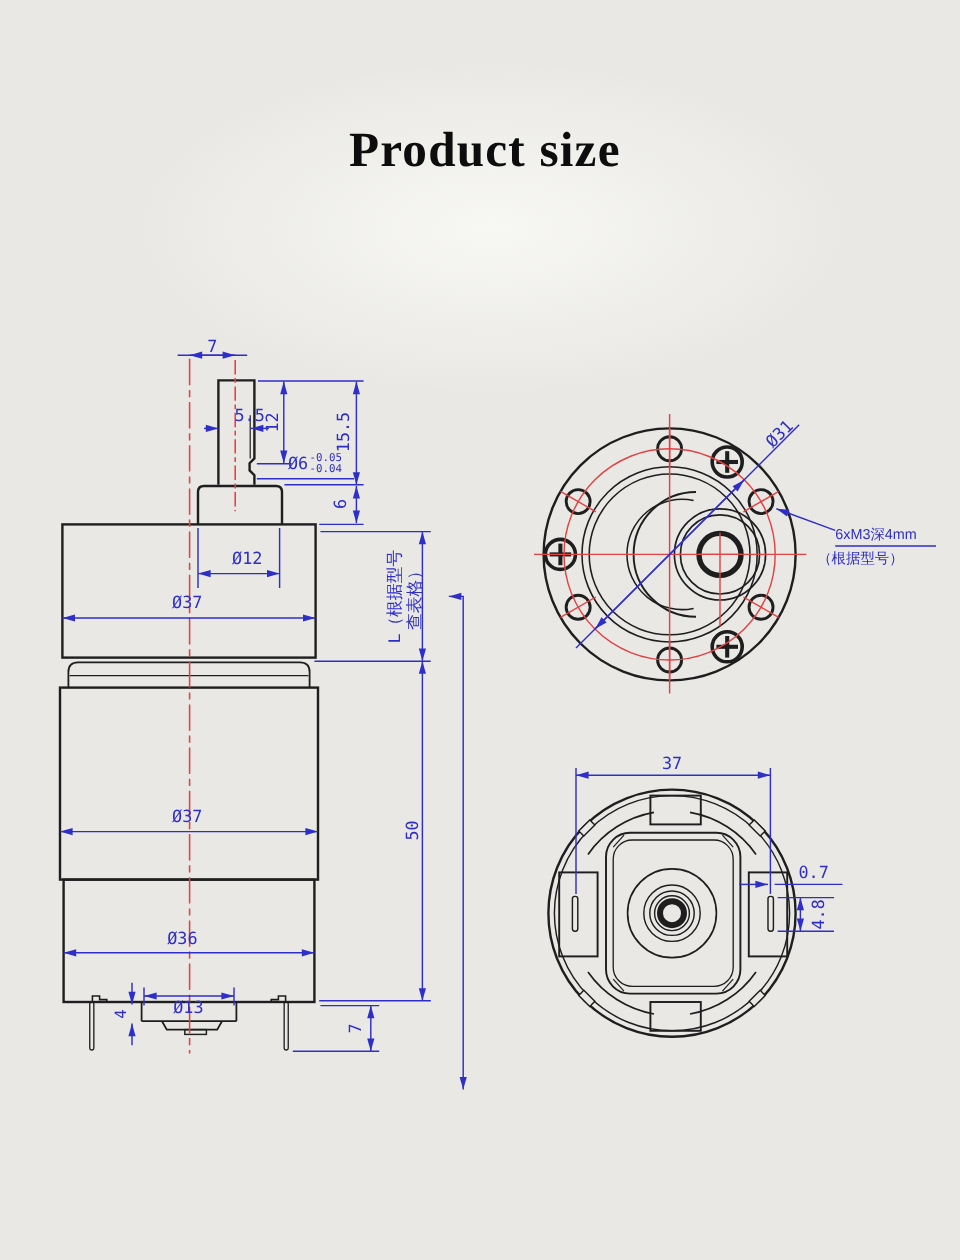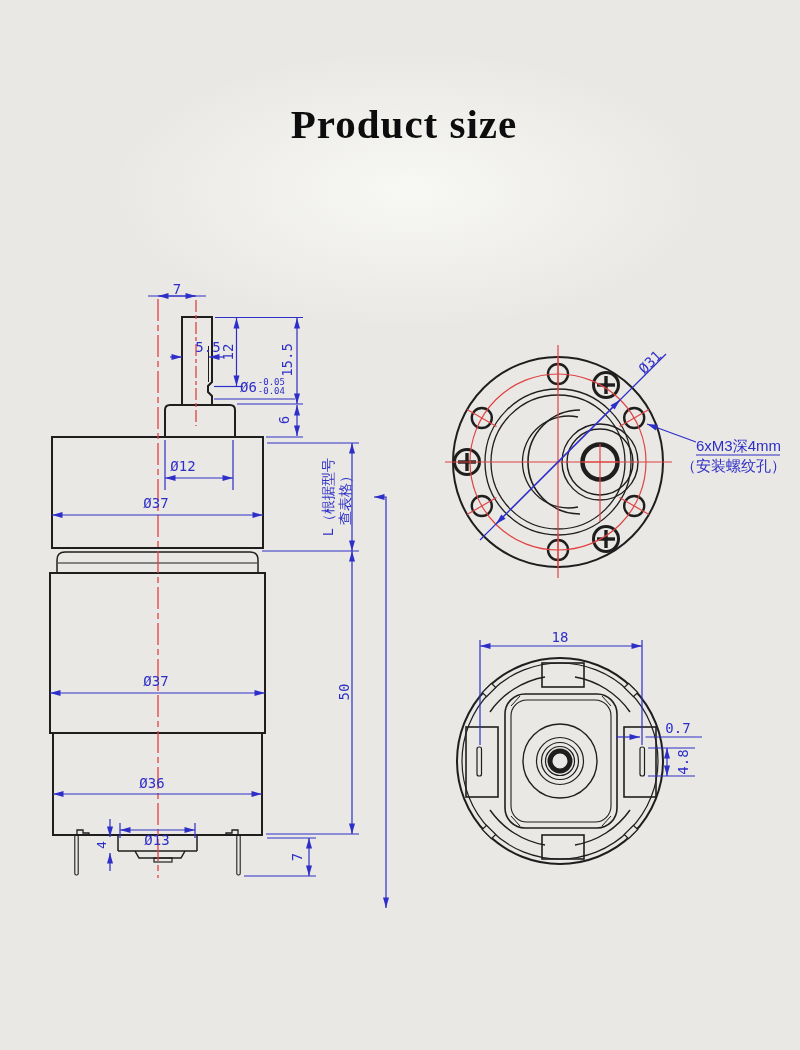--- a/index.html
+++ b/index.html
@@ -24,21 +24,21 @@
     font-family:"DejaVu Sans Mono","Liberation Mono",monospace;
     font-size:14px;color:#2e2ec8;white-space:nowrap;line-height:14px;
   }
   .rot{transform:translate(-50%,-50%) rotate(-90deg);}
   .rot45{transform:translate(-50%,-50%) rotate(-45deg);}
   .cjk{font-family:"Liberation Sans",sans-serif;}
   .tolwrap{position:absolute;display:flex;align-items:center;
     font-family:"DejaVu Sans Mono","Liberation Mono",monospace;color:#2e2ec8;}
   .tolwrap .base{font-size:14px;}
   .tolstack{display:flex;flex-direction:column;font-size:9px;line-height:9px;margin-left:1px;}
-  .note{position:absolute;font-size:15px;color:#2e2ec8;white-space:nowrap;
+  .note{position:absolute;font-size:12px;color:#2e2ec8;white-space:nowrap;
     font-family:"Liberation Sans",sans-serif;}
 </style>
 </head>
 <body>
 
 <div class="canvas">
   <div class="glow"></div>
 
   <svg width="800" height="1050" viewBox="0 0 800 1050">
     <defs>
@@ -252,33 +252,33 @@
   <span class="lbl rot" style="left:228px;top:352px">12</span>
   <span class="lbl rot" style="left:287px;top:360px">15.5</span>
   <span class="tolwrap" style="left:240px;top:378px">
     <span class="base">Ø6</span>
     <span class="tolstack">
       <span>-0.05</span>
       <span>-0.04</span>
     </span>
   </span>
   <span class="lbl rot" style="left:284px;top:420px">6</span>
-  <span class="lbl" style="left:183px;top:466px">Ø12</span>
+  <span class="lbl" style="left:206px;top:466px">Ø12</span>
   <span class="lbl" style="left:156px;top:503px">Ø37</span>
   <span class="lbl rot cjk" style="left:337px;top:497px;text-align:center;line-height:17px">
     <span style="display:block">L（根据型号</span>
     <span style="display:block">查表格）</span>
   </span>
   <span class="lbl" style="left:156px;top:681px">Ø37</span>
   <span class="lbl rot" style="left:344px;top:692px">50</span>
   <span class="lbl" style="left:152px;top:783px">Ø36</span>
   <span class="lbl" style="left:157px;top:840px">Ø13</span>
   <span class="lbl rot" style="left:102px;top:845px;font-size:13px">4</span>
   <span class="lbl rot" style="left:297px;top:857px">7</span>
 
   <span class="lbl rot45" style="left:650px;top:362px">Ø31</span>
   <span class="note" style="left:696px;top:437px">6xM3深4mm</span>
-  <span class="note" style="left:681px;top:457px">（安装螺纹孔）</span>
-
-  <span class="lbl" style="left:560px;top:637px">18</span>
+  <span class="note" style="left:681px;top:457px">（根据型号）</span>
+
+  <span class="lbl" style="left:560px;top:637px">37</span>
   <span class="lbl" style="left:678px;top:728px">0.7</span>
   <span class="lbl rot" style="left:683px;top:762px">4.8</span>
 </div>
 
 </body></html>

